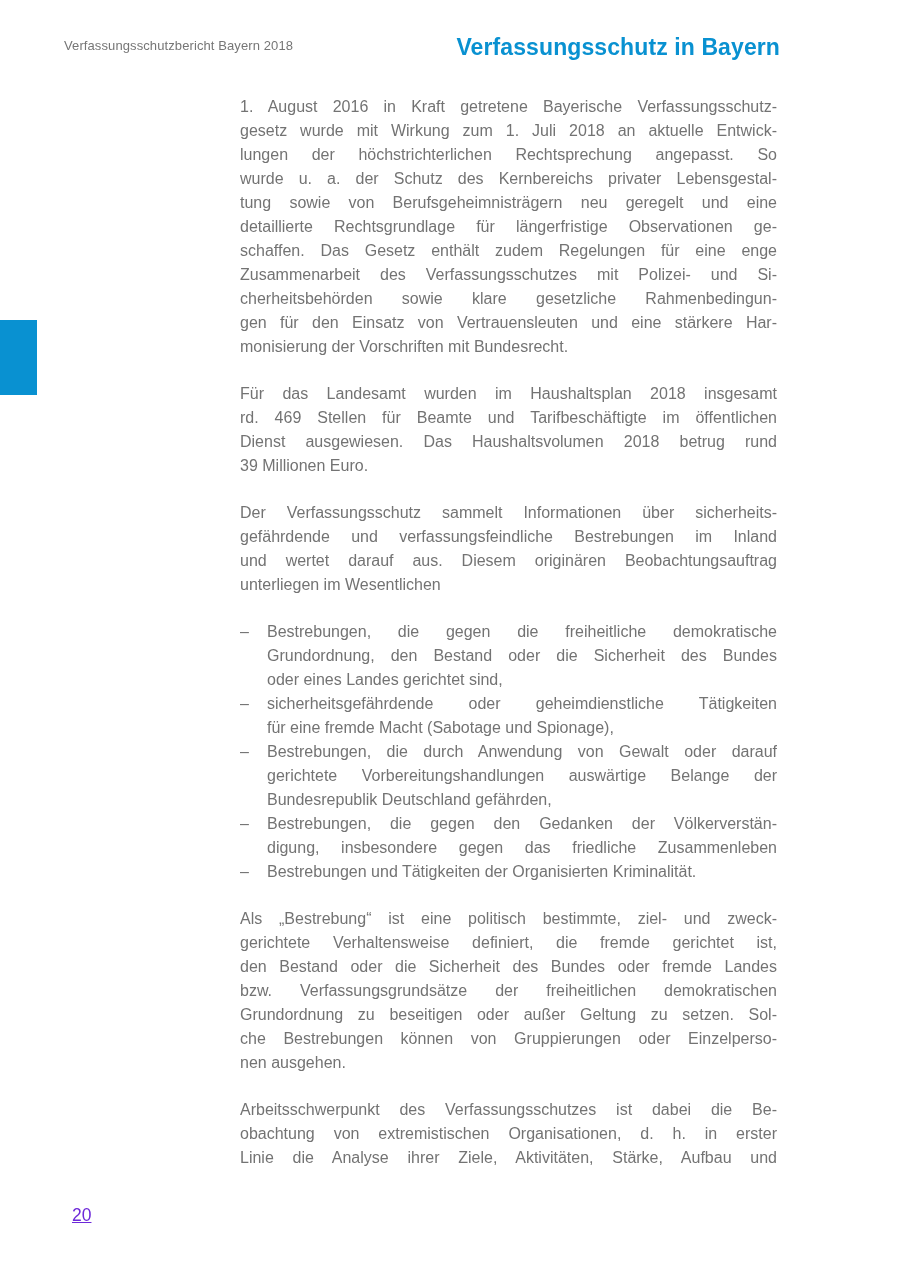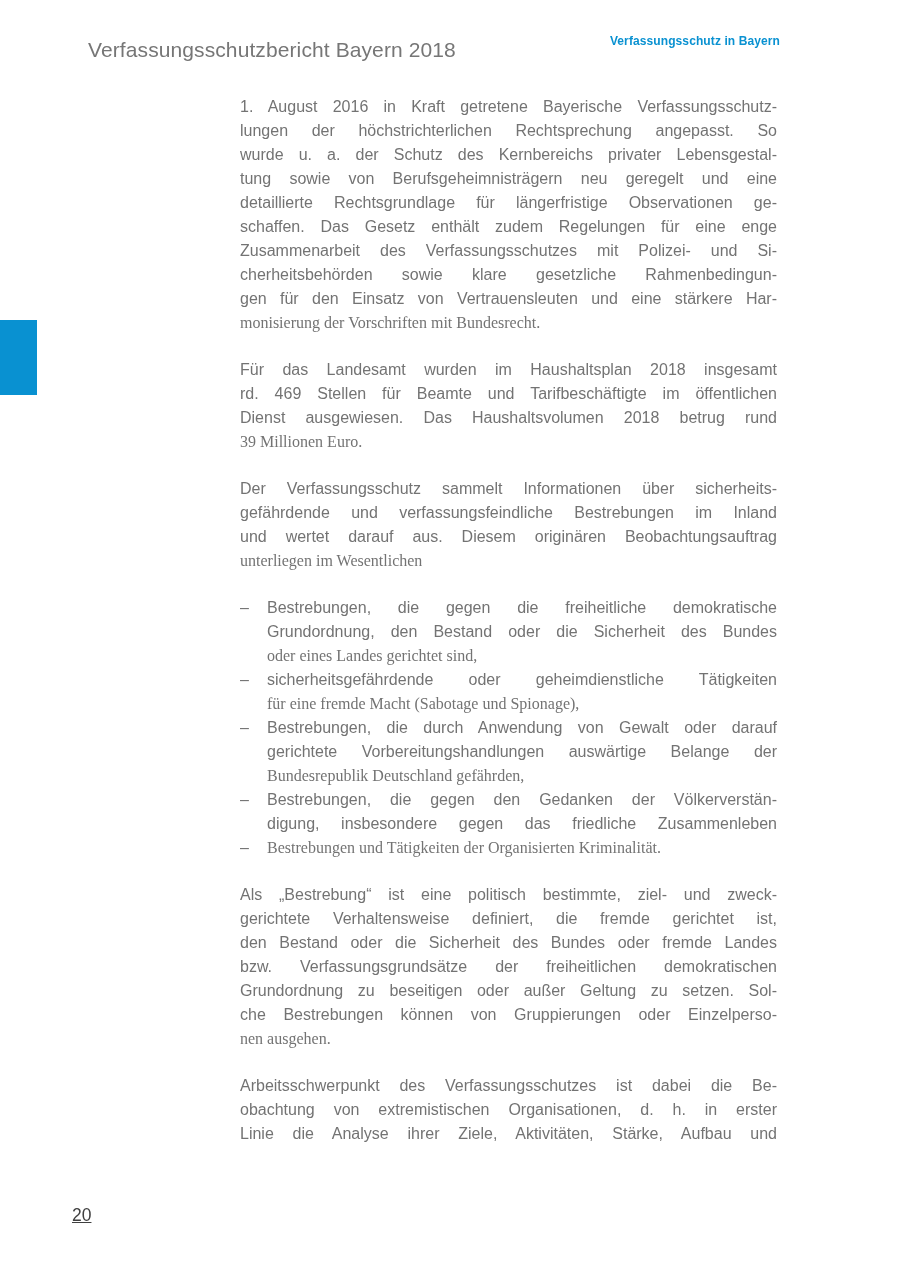--- a/index.html
+++ b/index.html
@@ -7,31 +7,31 @@
     position: relative;
     width: 900px;
     height: 1276px;
     background: #ffffff;
     font-family: "Liberation Sans", sans-serif;
     overflow: hidden;
   }
   
   .rh-left {
     position: absolute;
-    left: 88px;
+    left: 64px;
     top: 38px;
-    font-size: 21px;
+    font-size: 13px;
     color: #767676;
     letter-spacing: 0.1px;
   }
   .rh-right {
     position: absolute;
     right: 120px;
     top: 34px;
-    font-size: 12px;
+    font-size: 23px;
     font-weight: bold;
     color: var(--accent, #0991d1);
     letter-spacing: 0.1px;
   }
   
   .side-tab {
     position: absolute;
     left: 0;
     top: 320px;
     width: 37px;
@@ -48,53 +48,54 @@
     line-height: 24px;
     color: #737373;
   }
   .para { margin: 0 0 23px 0; }
   .para:last-child { margin-bottom: 5px; }
   .line {
     text-align: justify;
     text-align-last: justify;
     overflow: hidden;
   }
-  .line.end { text-align-last: left; font-family: Liberation Serif, serif; }
+  .line.end { text-align-last: left; }
   .list { margin: 0 0 23px 0; }
   .list-item {
     position: relative;
     padding-left: 27px;
   }
   .dash-marker {
     position: absolute;
     left: 0;
     top: 0;
   }
   
   .page-number {
     position: absolute;
     left: 72px;
     top: 1205px;
     font-size: 17.5px;
-    color: #404040;
+    color: #6d28d9;
     text-decoration: underline;
   }
 </style>
 </head>
 <body>
 
 <div class="page">
   <span class="rh-left">Verfassungsschutzbericht Bayern 2018</span>
   <span class="rh-right">Verfassungsschutz in Bayern</span>
 
   <div class="side-tab"></div>
 
   <main class="body-col" id="content">
       <div class="para">
         <div class="line">1. August 2016 in Kraft getretene Bayerische Verfassungsschutz-</div>
+        <div class="line">gesetz wurde mit Wirkung zum 1. Juli 2018 an aktuelle Entwick-</div>
         <div class="line">lungen der höchstrichterlichen Rechtsprechung angepasst. So</div>
         <div class="line">wurde u. a. der Schutz des Kernbereichs privater Lebensgestal-</div>
         <div class="line">tung sowie von Berufsgeheimnisträgern neu geregelt und eine</div>
         <div class="line">detaillierte Rechtsgrundlage für längerfristige Observationen ge-</div>
         <div class="line">schaffen. Das Gesetz enthält zudem Regelungen für eine enge</div>
         <div class="line">Zusammenarbeit des Verfassungsschutzes mit Polizei- und Si-</div>
         <div class="line">cherheitsbehörden sowie klare gesetzliche Rahmenbedingun-</div>
         <div class="line">gen für den Einsatz von Vertrauensleuten und eine stärkere Har-</div>
         <div class="line end">monisierung der Vorschriften mit Bundesrecht.</div>
       </div>

